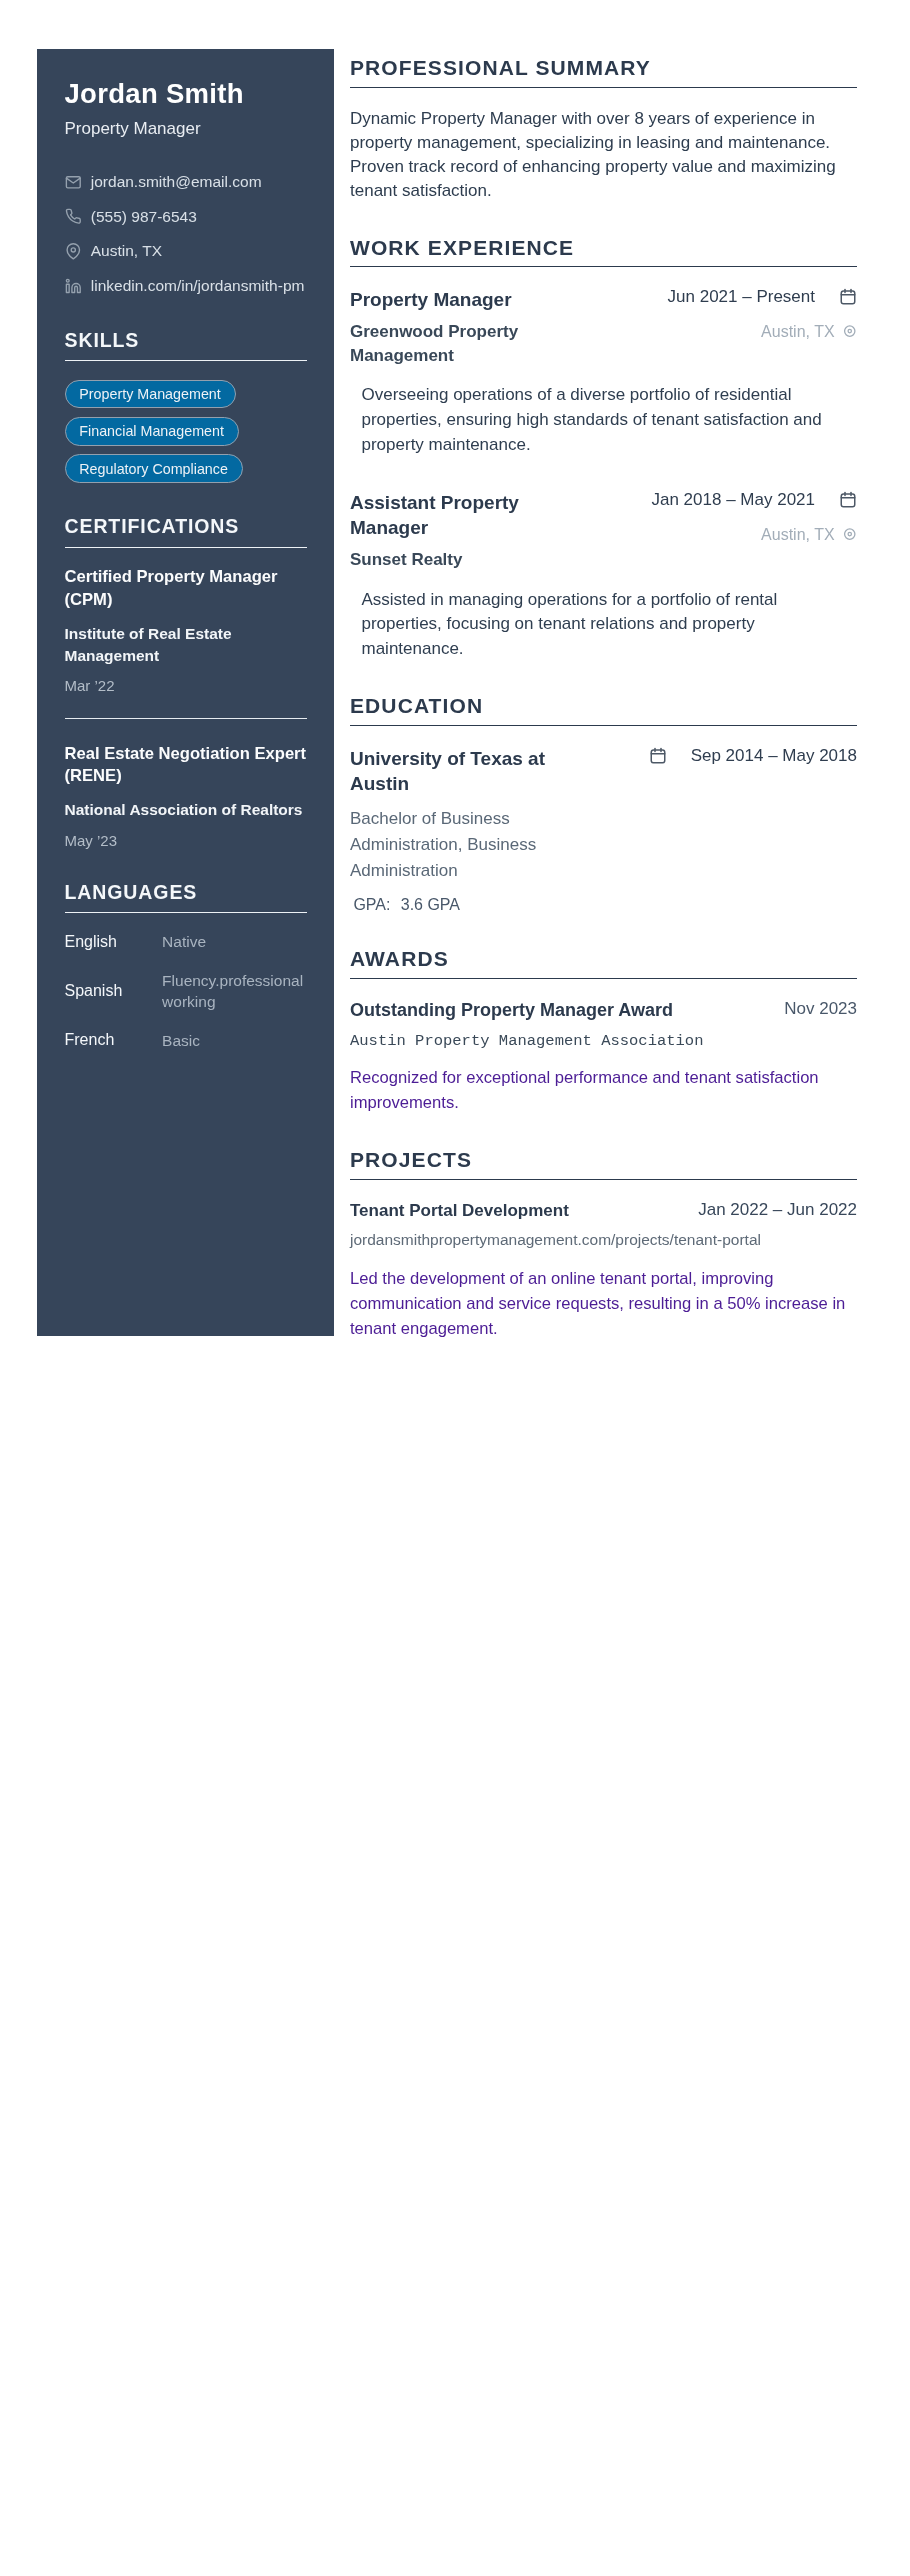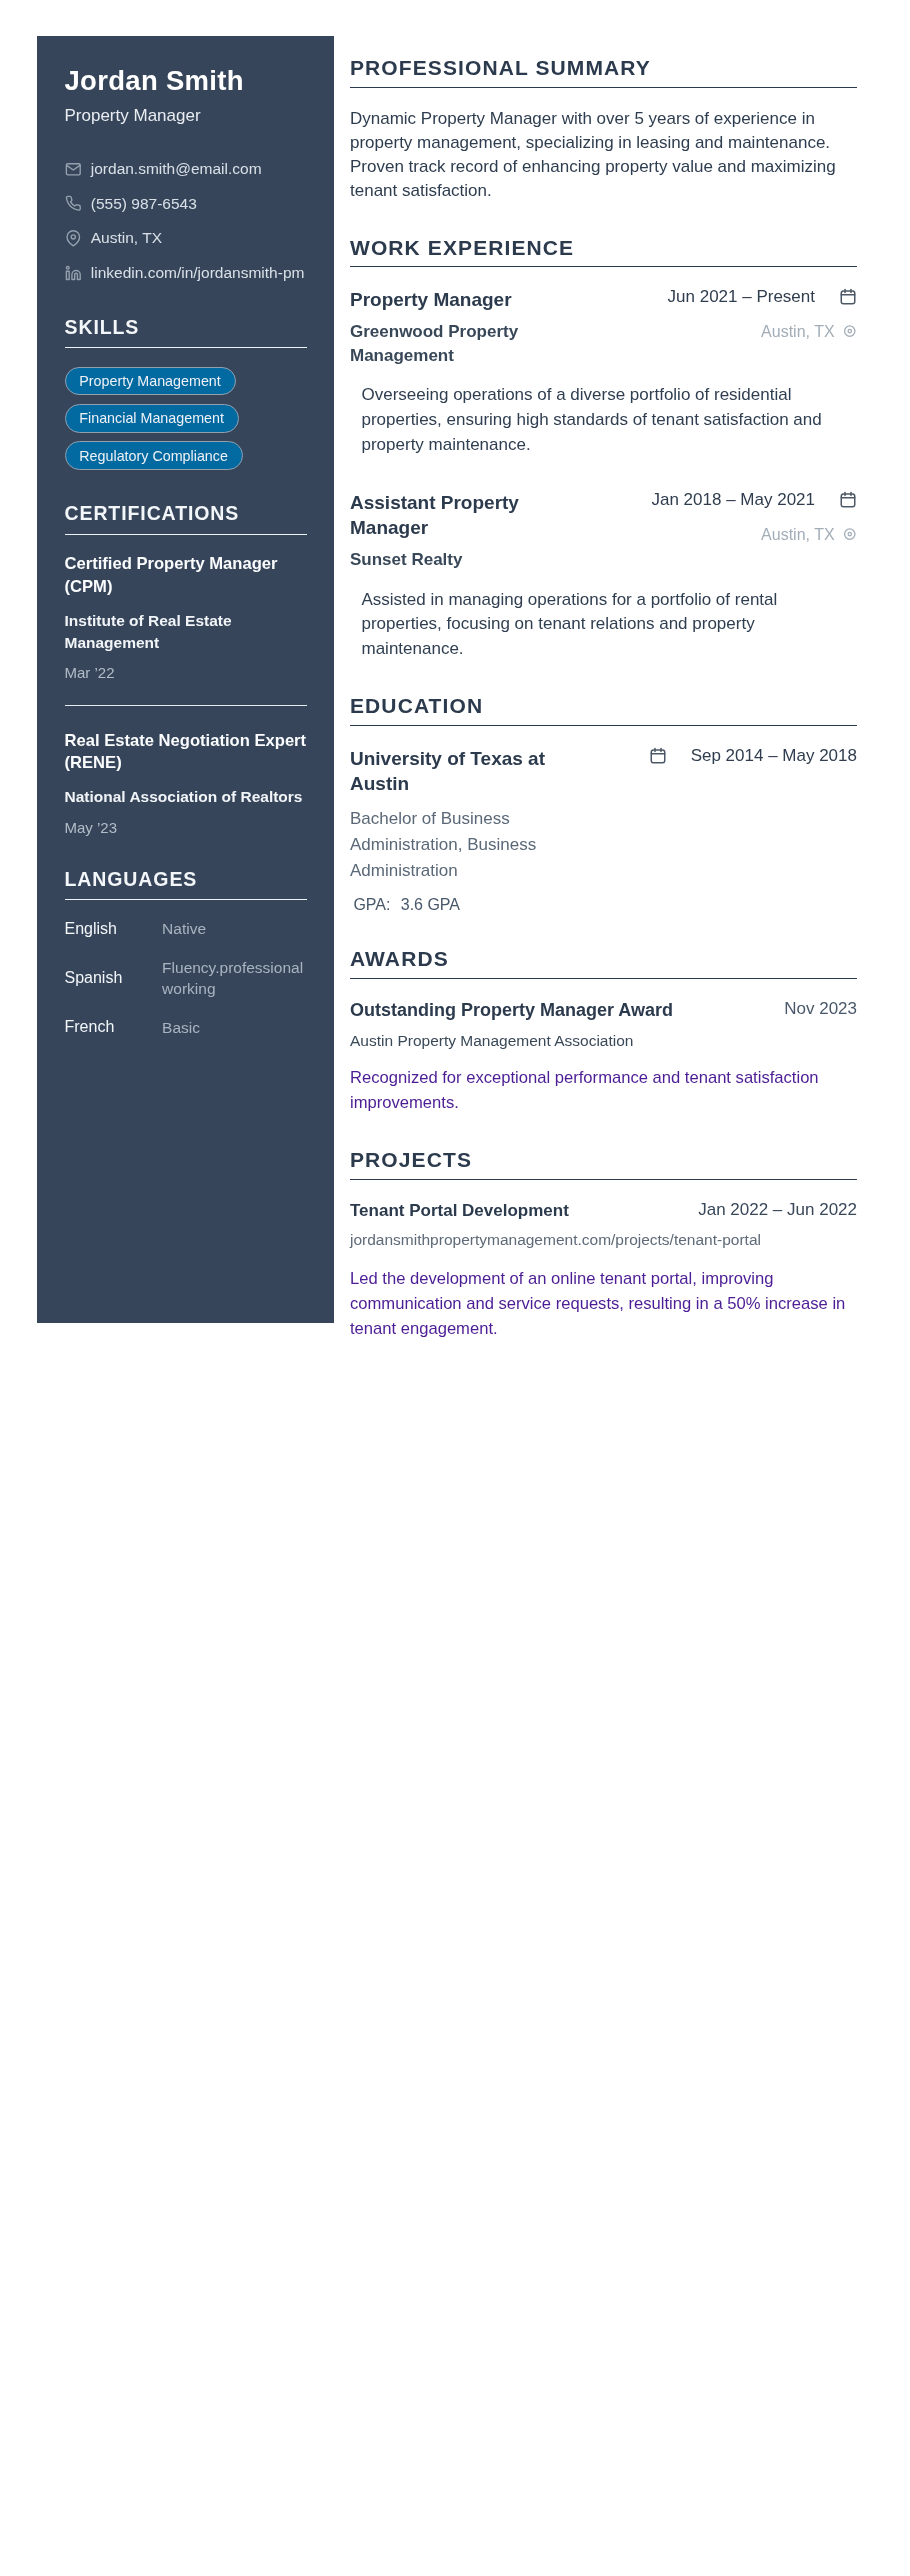--- a/index.html
+++ b/index.html
@@ -6,21 +6,21 @@
   html, body { margin: 0; padding: 0; }
   body {
     width: 911px; height: 2576px; position: relative;
     background: #ffffff;
     font-family: "Liberation Sans", sans-serif;
     -webkit-font-smoothing: antialiased;
   }
 
   
   .sidebar {
-    position: absolute; left: 37px; top: 36px;
+    position: absolute; left: 37px; top: 49px;
     width: 297px; height: 1287px;
     background: #36455a; color: #ffffff;
     padding: 29px 27.5px;
   }
   .person-name { font-size: 27.5px; font-weight: 700; letter-spacing: 0.3px; margin: 0 0 9.2px; color: #ffffff; line-height: 1.15; }
   .person-title { font-size: 17px; font-weight: 400; color: #e9edf2; margin: 0 0 33px; }
 
   .contact-row { display: flex; align-items: center; gap: 9.7px; margin-bottom: 14.3px; font-size: 15.5px; color: #d9e0e7; line-height: 1.32; }
   .contact-row .ico { width: 16.6px; height: 16.6px; flex: 0 0 auto; color: #95a1ae; }
   .ico svg { width: 100%; height: 100%; display: block; stroke: currentColor; fill: none; stroke-width: 2; stroke-linecap: round; stroke-linejoin: round; }
@@ -64,21 +64,21 @@
   .date-row .ico { width: 18px; height: 18px; color: #4d5866; }
   .loc-row { display: flex; align-items: center; justify-content: flex-end; gap: 6.9px; font-size: 16px; color: #a2adb8; margin-top: 16px; }
   .loc-row .ico { width: 15.5px; height: 15.5px; color: #a2adb8; }
   .entry-desc { font-size: 17px; line-height: 1.45; color: #2f3e50; margin: 15px 0 0; padding-left: 11.5px; }
 
   .degree { font-size: 17px; font-weight: 400; color: #5a6877; line-height: 1.52; margin: 10.3px 0 0; }
   .gpa-row { margin-top: 12.6px; padding-left: 3.4px; font-size: 16px; color: #49586a; }
   .gpa-value { margin-left: 10.3px; }
 
   .plain-date { font-size: 17px; color: #49586a; }
-  .award-org { font-size: 15.5px; color: #3a4958; margin-top: 9.2px; }
+  .award-org { font-size: 15.5px; color: #3a4958; margin-top: 9.2px; font-family: Liberation Mono, monospace; }
   .muted-desc { font-size: 16.6px; line-height: 1.5; color: #4c1d95; margin: 16px 0 0; }
   .project-url { font-size: 15.5px; color: #5e6a77; line-height: 1.5; margin-top: 5.7px; width: 442px; word-break: break-all; }
 </style>
 </head>
 <body>
 
 <aside class="sidebar">
   <h1 class="person-name">Jordan Smith</h1>
   <div class="person-title">Property Manager</div>
 
@@ -147,21 +147,21 @@
     <span class="lang-level">Fluency.professional working</span>
     <span class="lang-name">French</span>
     <span class="lang-level">Basic</span>
   </div>
 </aside>
 
 <main class="main">
 
   <section class="section">
     <h2 class="main-heading">PROFESSIONAL SUMMARY</h2>
-    <p class="summary-text">Dynamic Property Manager with over 5 years of experience in property management, specializing in leasing and maintenance. Proven track record of enhancing property value and maximizing tenant satisfaction.</p>
+    <p class="summary-text">Dynamic Property Manager with over 8 years of experience in property management, specializing in leasing and maintenance. Proven track record of enhancing property value and maximizing tenant satisfaction.</p>
   </section>
 
   <section class="section">
     <h2 class="main-heading">WORK EXPERIENCE</h2>
 
     <article class="entry">
       <div class="entry-header">
         <div class="entry-left">
           <h3 class="entry-title">Property Manager</h3>
           <p class="entry-sub">Greenwood Property Management</p>

